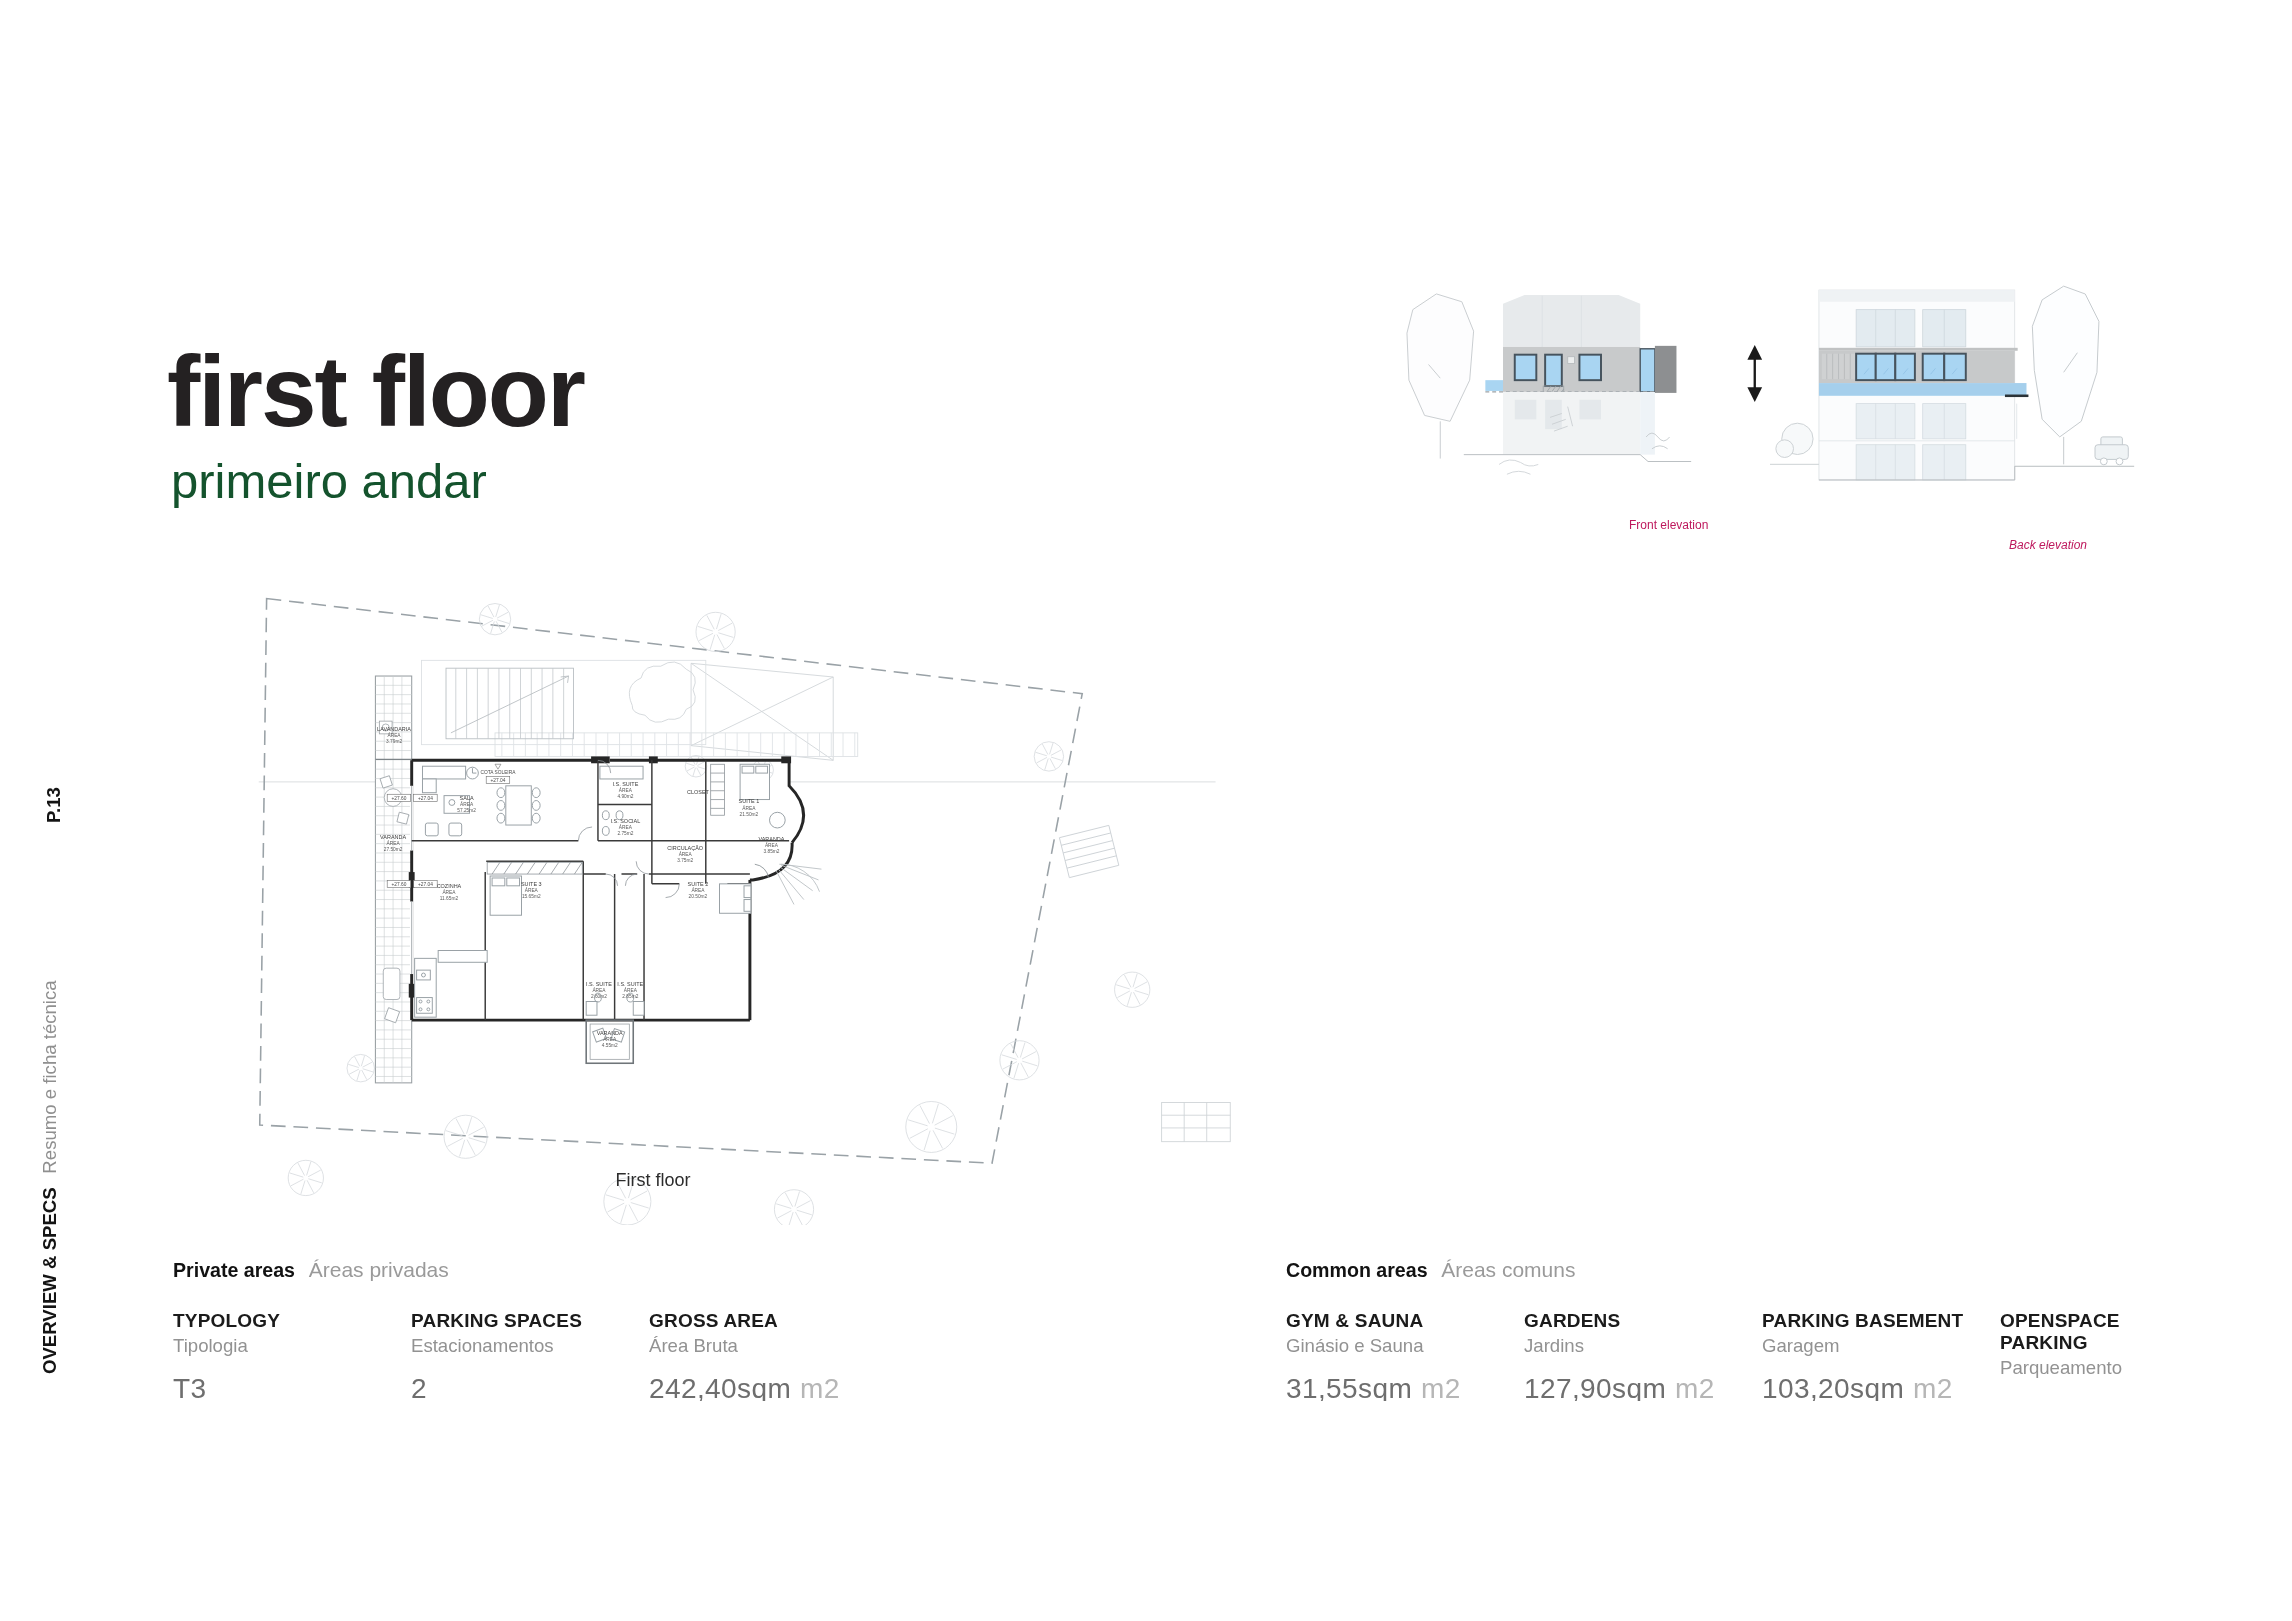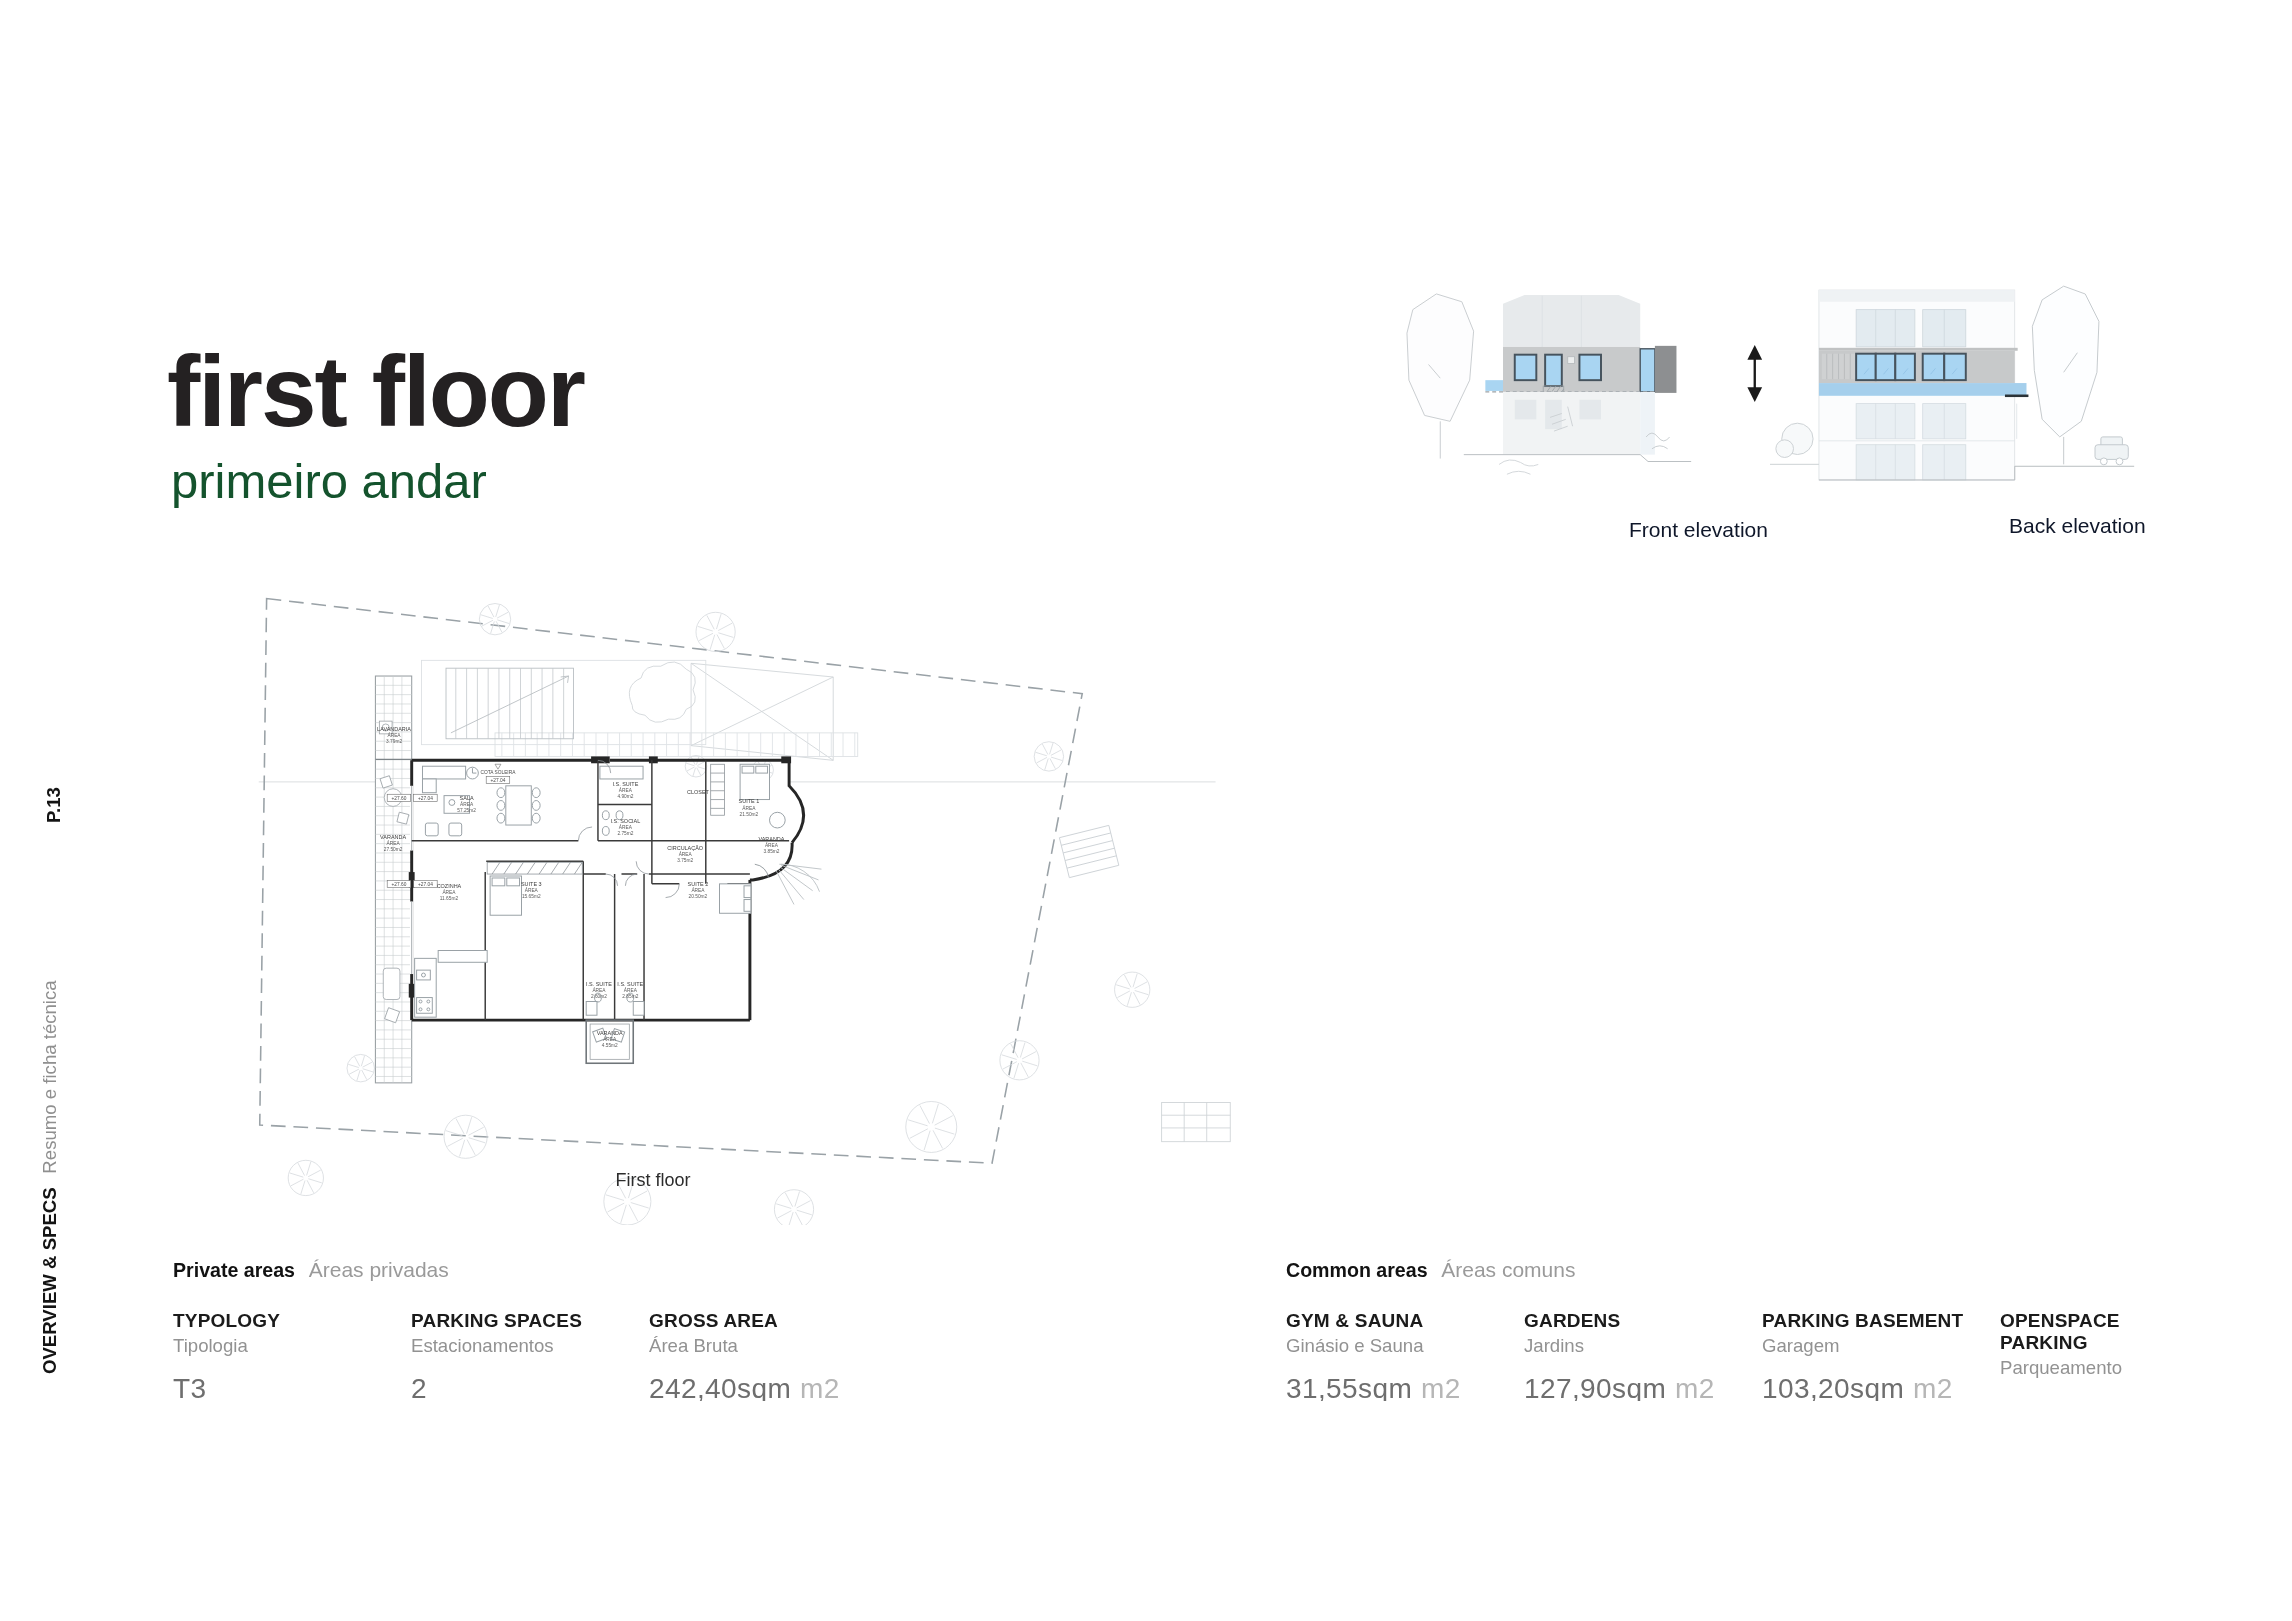--- a/index.html
+++ b/index.html
@@ -15,23 +15,23 @@
   .vert .g{color:#8f8f8f;margin-left:13.7px;}
   .pagenum{left:43px;top:823px;font-weight:bold;color:#141414;}
   .sectionname{left:39px;top:1374px;}
   
   .plan{left:245px;top:578px;width:1000px;height:647px;}
   .plan-caption{left:549px;top:1170px;width:208px;text-align:center;font-size:18px;color:#2c2c2c;}
   
   .elev-front{left:1405px;top:290px;width:294px;height:196px;}
   .elev-back{left:1770px;top:282px;width:372px;height:208px;}
   .updown{left:1742px;top:344px;width:25.5px;height:59px;}
-  .elev-label{font-size:21px;color:#0f172a;}
+  .elev-label{font-size:12px;color:#be185d;}
   .lbl-front{left:1629px;top:518px;}
-  .lbl-back{left:2009px;top:514px;}
+  .lbl-back{left:2009px;top:538px;font-style:italic;}
   
   .specs{position:absolute;top:1258px;}
   .specs-private{left:173px;}
   .specs-common{left:1286px;}
   .spec-head{display:flex;align-items:baseline;text-align:center;}
   .spec-head .en{font-weight:bold;font-size:19.6px;color:#121212;}
   .spec-head .pt{font-size:21px;color:#9a9a9a;margin-left:13.7px;}
   .spec-items{display:flex;margin-top:28px;gap:26px;}
   .spec-item{width:212px;}
   .spec-en{font-weight:bold;font-size:19px;color:#1b1b1b;letter-spacing:0.2px;}

